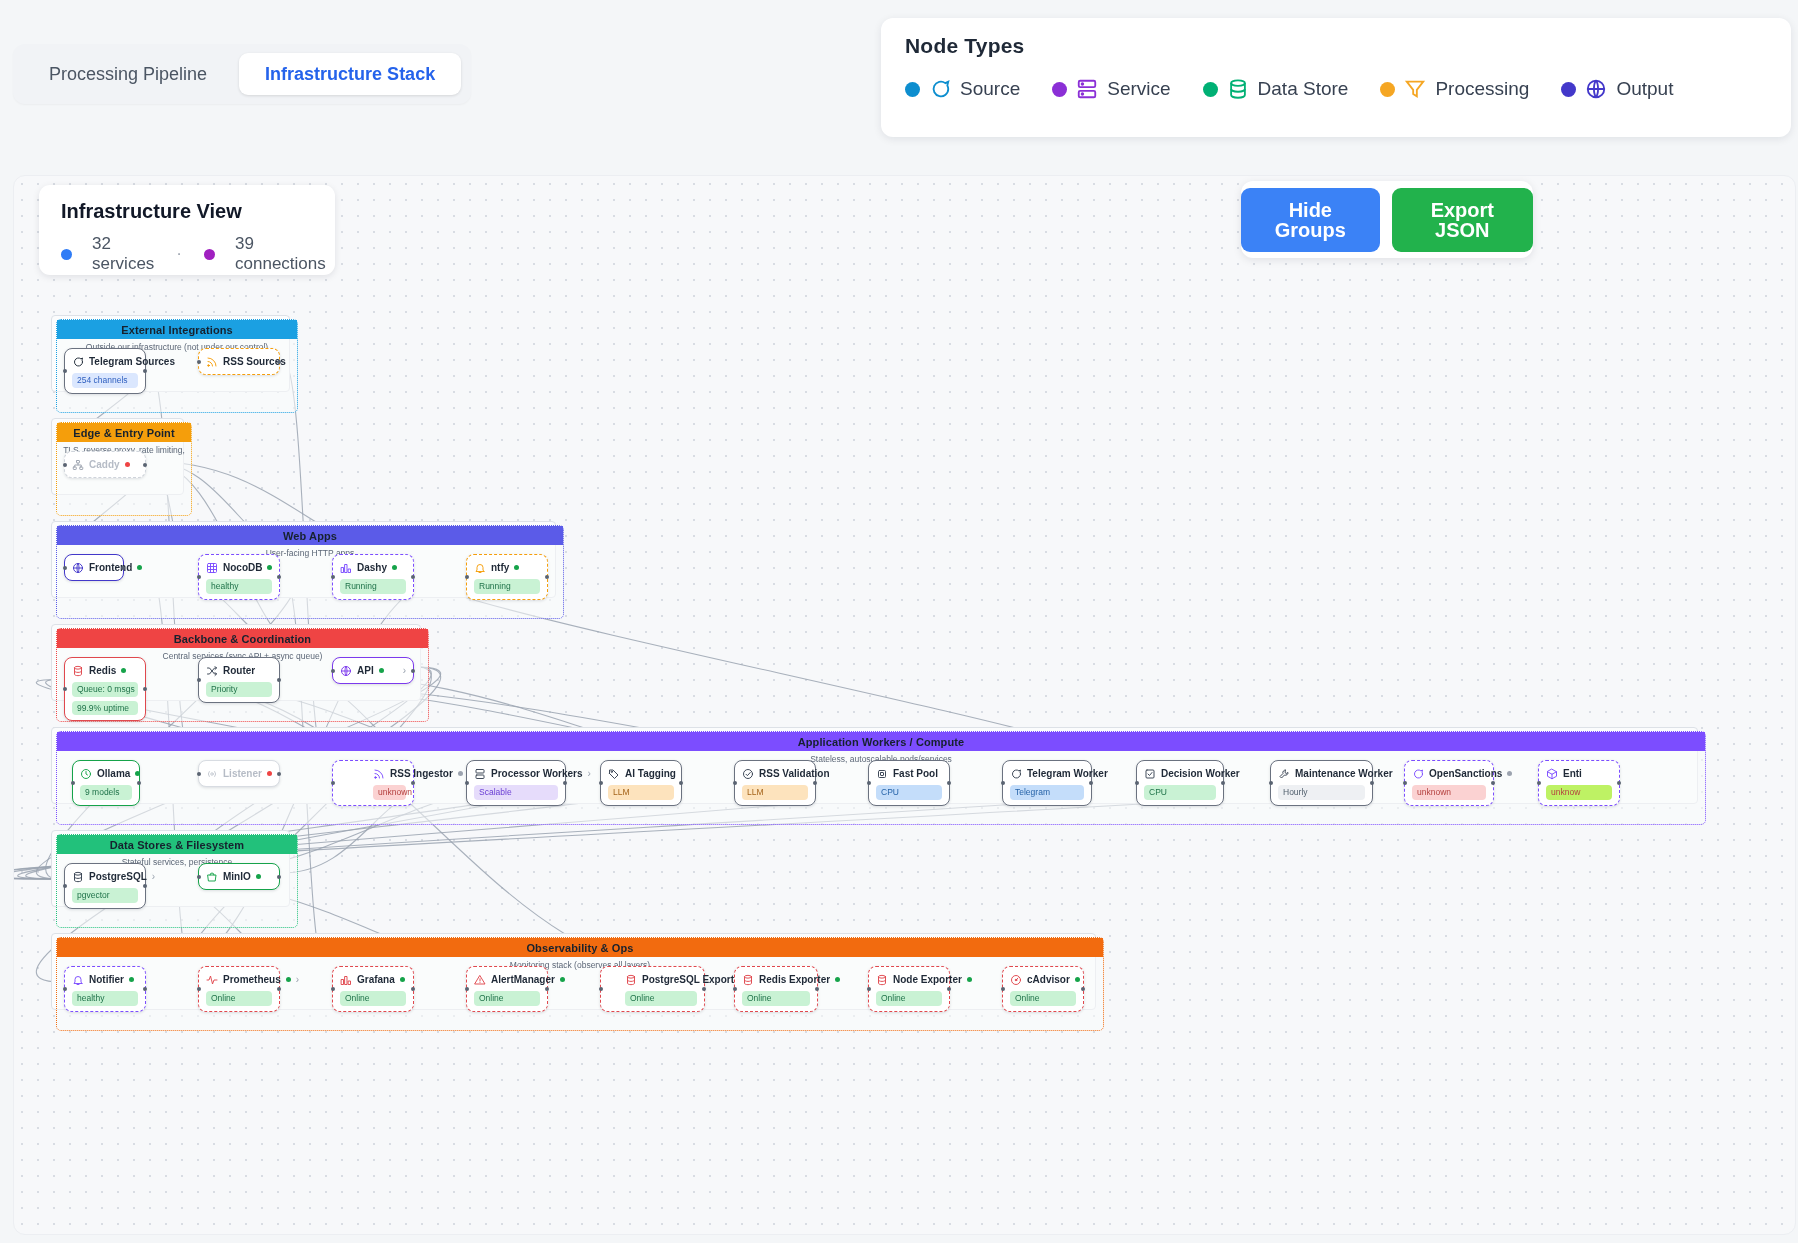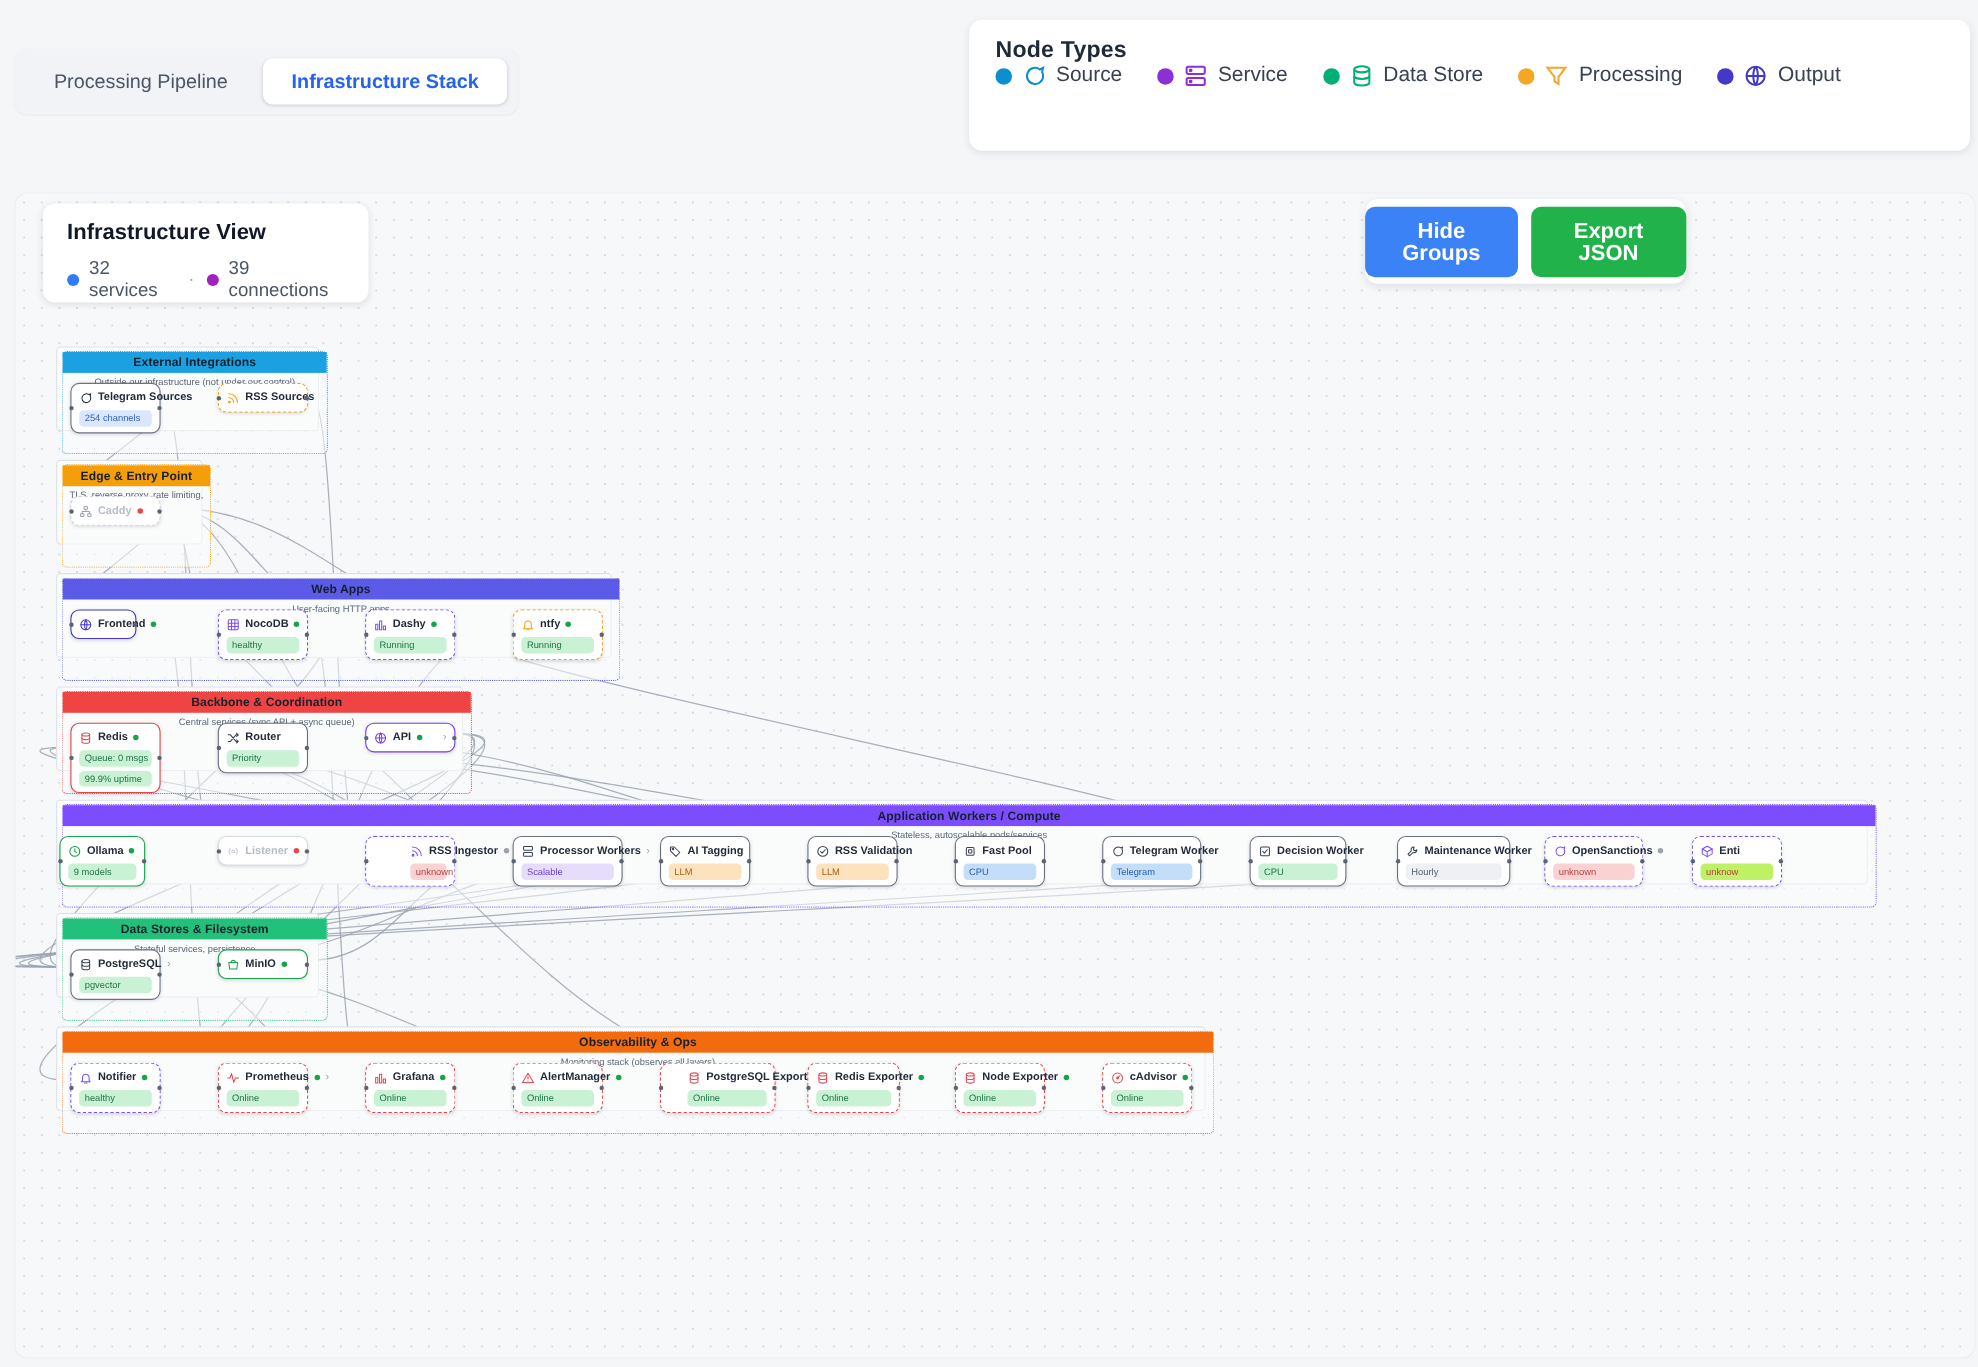--- a/index.html
+++ b/index.html
@@ -31,21 +31,21 @@
     box-shadow: 0 1px 3px rgba(0,0,0,.12);
   }
 
   #legend-card {
     position: absolute; left: 881px; top: 18px; width: 910px; height: 119px;
     background: #fff; border-radius: 12px;
     box-shadow: 0 2px 8px rgba(15,23,42,.09);
     padding: 16px 24px;
   }
   #legend-title { font-size: 21px; font-weight: 700; color: #1f2937; letter-spacing: .2px; }
-  #legend-row { display: flex; align-items: center; gap: 32px; }
+  #legend-row { display: flex; align-items: center; gap: 32px; margin-top: 20px; }
   .legend-item { display: flex; align-items: center; gap: 9px; }
   .legend-dot { width: 15px; height: 15px; border-radius: 50%; flex: none; }
   .legend-glyph { width: 22px; height: 22px; display: block; flex: none; }
   .legend-label { font-size: 19px; color: #374151; white-space: nowrap; }
 
   
   #canvas {
     position: absolute; left: 13px; top: 175px;
     width: 1783px; height: 1060px;
     background: #f7f8fa;
@@ -56,21 +56,21 @@
     overflow: hidden;
   }
 
   #info-card {
     position: absolute; left: 25px; top: 9px; width: 296px; height: 90px;
     background: #fff; border-radius: 11px;
     box-shadow: 0 2px 7px rgba(15,23,42,.10);
     padding: 15px 22px; z-index: 30;
   }
   #info-title { font-size: 20px; font-weight: 700; color: #111827; }
-  #info-stats { margin-top: 11px; display: flex; align-items: center; gap: 9px; font-size: 17px; color: #4b5563; }
+  #info-stats { margin-top: 11px; display: flex; align-items: center; gap: 20px; font-size: 17px; color: #4b5563; }
   #info-stats .d { width: 11px; height: 11px; border-radius: 50%; flex: none; }
   #info-stats .sep { color: #9ca3af; margin: 0 2px; }
 
   #actions-card {
     position: absolute; left: 1227px; top: 5px; width: 292px; height: 77px;
     background: #fff; border-radius: 12px;
     box-shadow: 0 2px 8px rgba(15,23,42,.10);
     display: flex; align-items: center; justify-content: center; gap: 12px;
     z-index: 30;
   }
@@ -498,21 +498,21 @@
               <circle cx="12" cy="12" r="9"></circle>
               <path d="M3 12h18M12 3c3 3.5 3 14 0 18M12 3c-3 3.5-3 14 0 18"></path>
             </svg>
             <span class="node-label">API</span>
             <span class="node-status" style="background: rgb(22, 163, 74);"></span>
             <span class="node-chev">›</span>
           </div>
           <span class="port l"></span>
           <span class="port r"></span>
         </div>
-        <div class="node" style="left: 40px; top: 584px; width: 78px; min-height: 32px; border: 1.3px solid rgb(22, 163, 74);">
+        <div class="node" style="left: 58px; top: 584px; width: 68px; min-height: 32px; border: 1.3px solid rgb(22, 163, 74);">
           <div class="node-head">
             <svg class="node-ico" viewBox="0 0 24 24" fill="none" stroke="#16a34a" stroke-width="1.9" stroke-linecap="round" stroke-linejoin="round" style="color: rgb(22, 163, 74);">
               <circle cx="12" cy="12" r="9"></circle>
               <path d="M12 7v5l3 2"></path>
             </svg>
             <span class="node-label">Ollama</span>
             <span class="node-status" style="background: rgb(22, 163, 74);"></span>
           </div>
           <div class="node-badge" style="background: rgb(201, 242, 212); color: rgb(32, 115, 74);">9 models</div>
           <span class="port l"></span>

